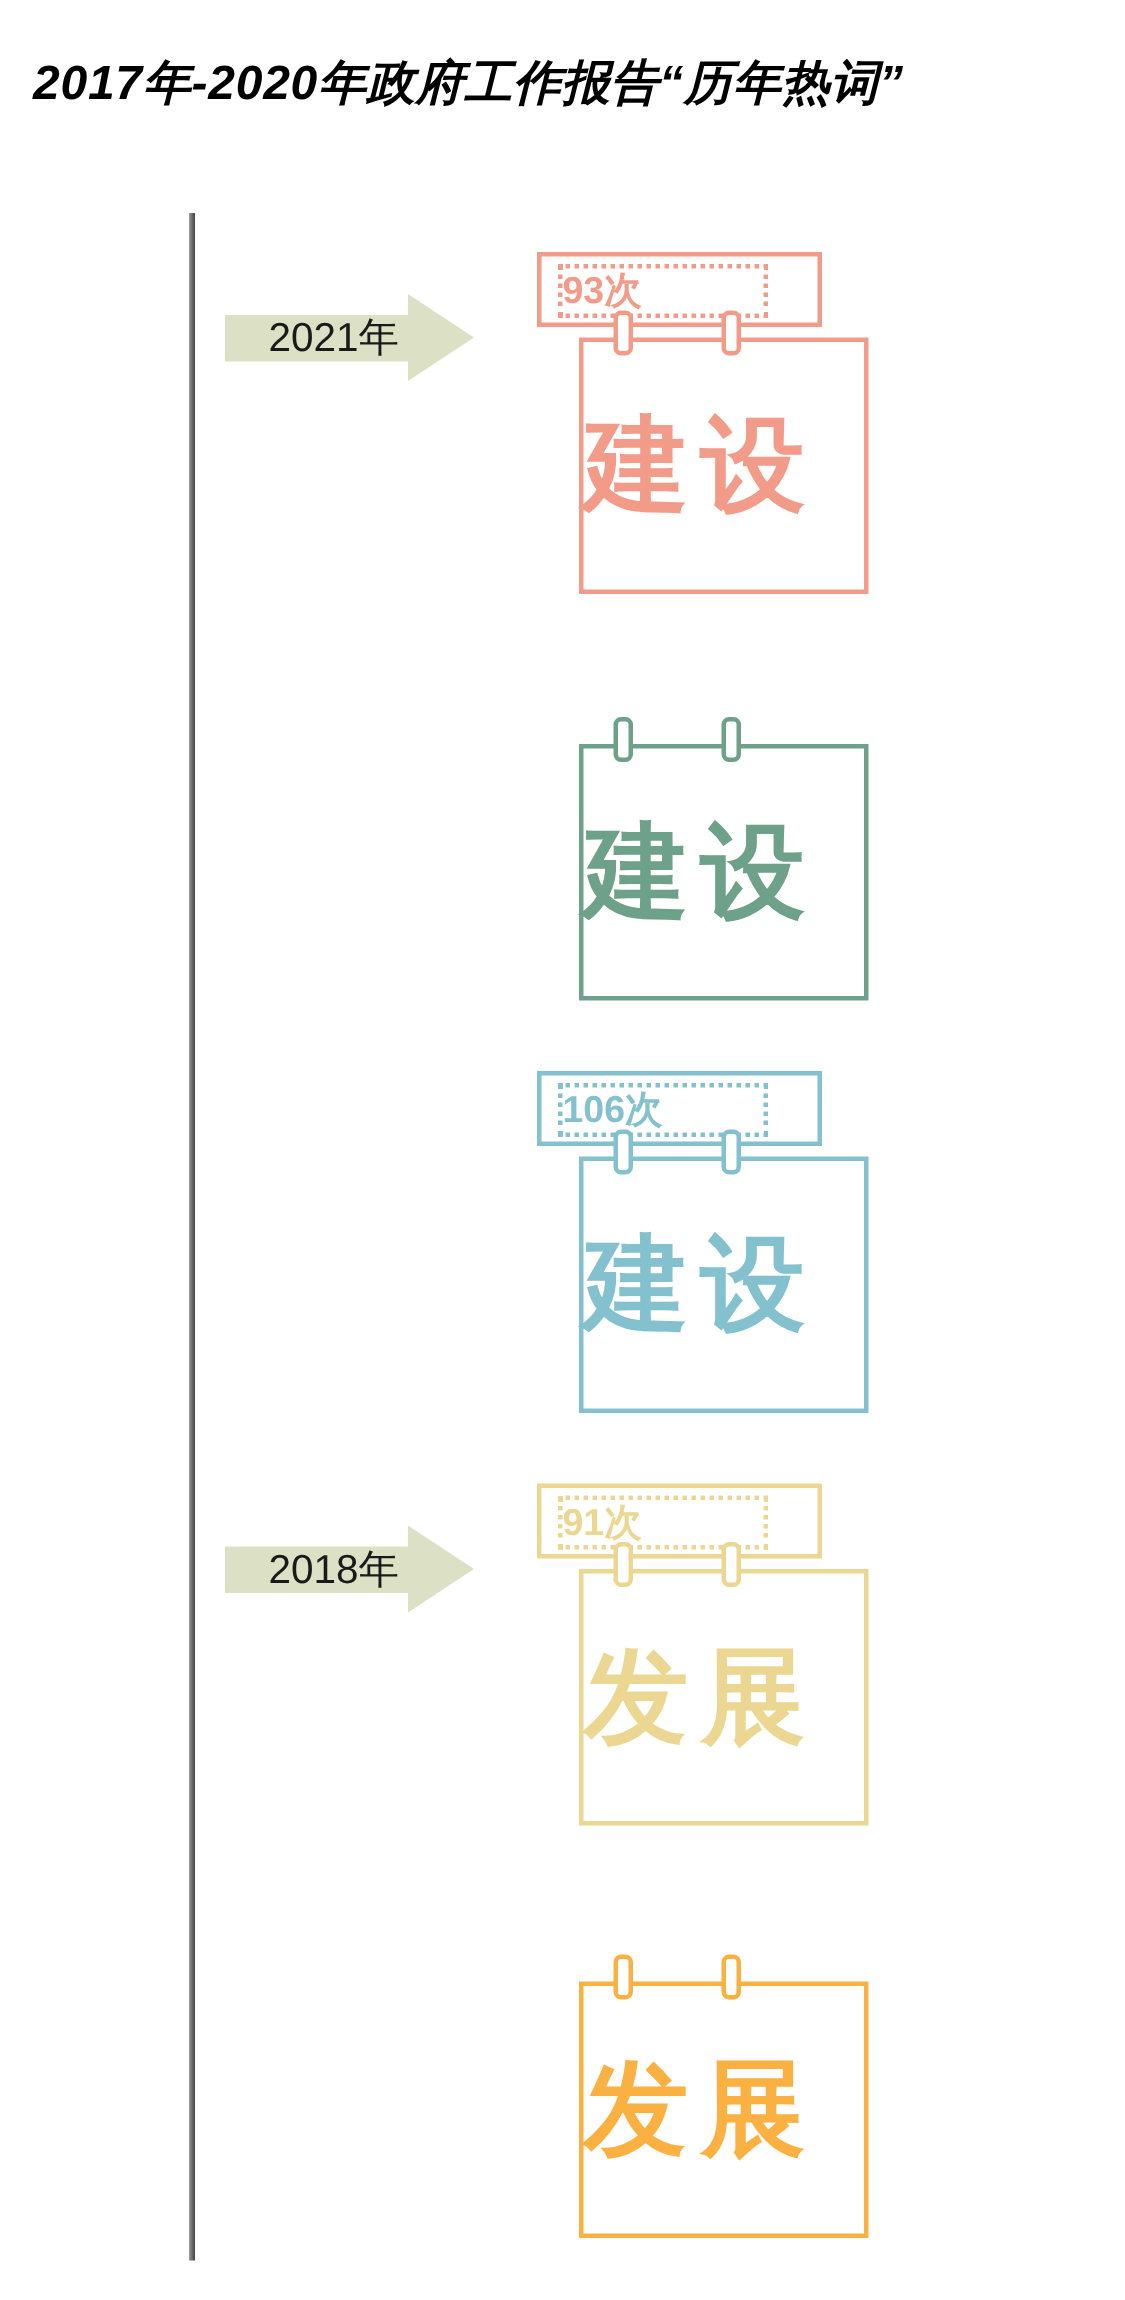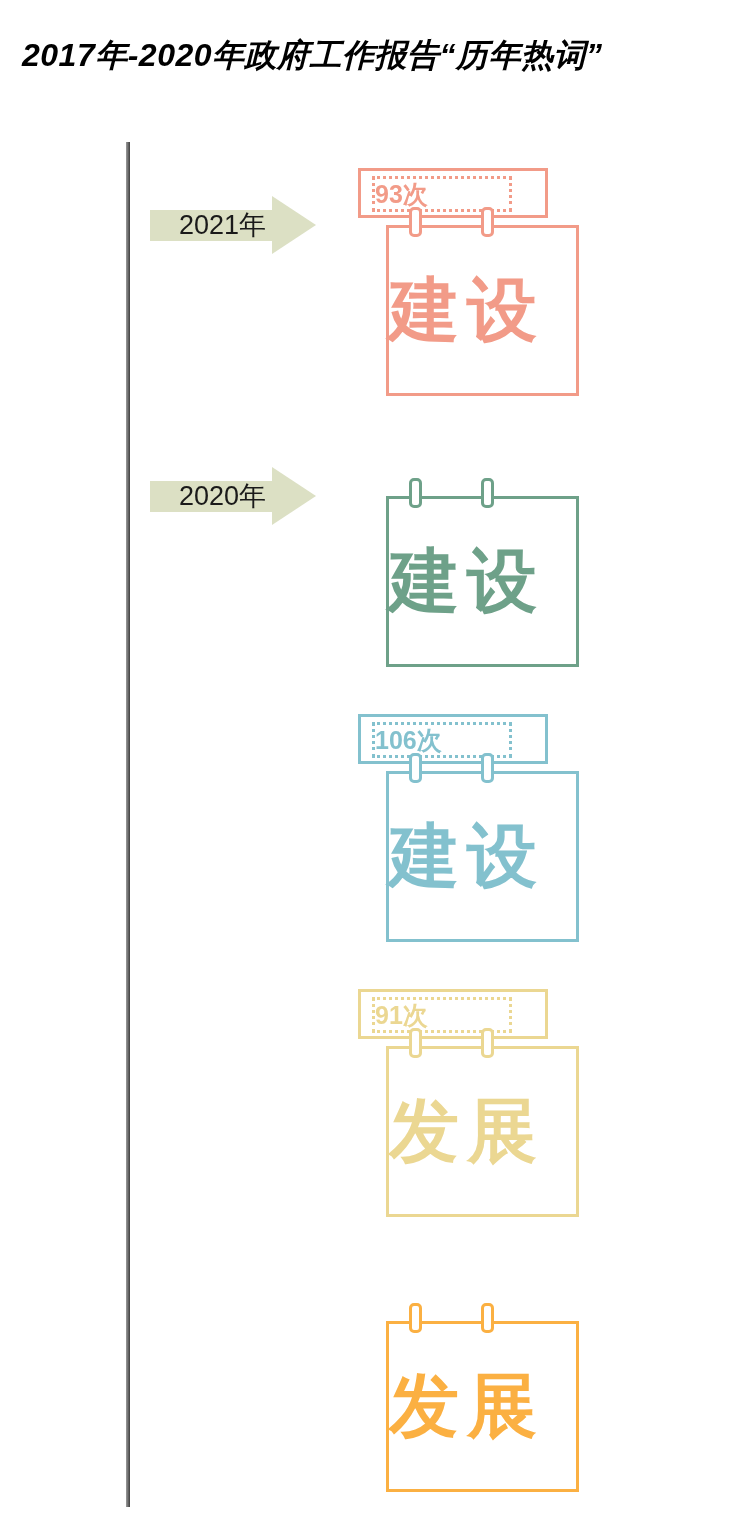--- a/index.html
+++ b/index.html
@@ -87,26 +87,20 @@
       </div>
       <div class="ring ring-left"></div>
       <div class="ring ring-right"></div>
       <div class="cal-body">
         <span class="cal-word">建设</span>
       </div>
     </div>
   </section>
 
   <section class="row" style="top:439px">
-    <div class="arrow">
-      <div class="arrow-body">
-        <span>2020年</span>
-      </div>
-      <div class="arrow-head"></div>
-    </div>
     <div class="calendar" style="--c: #6ea189;">
       <div class="ring ring-left"></div>
       <div class="ring ring-right"></div>
       <div class="cal-body">
         <span class="cal-word">建设</span>
       </div>
     </div>
   </section>
 
   <section class="row" style="top:714px">
@@ -118,20 +112,26 @@
       </div>
       <div class="ring ring-left"></div>
       <div class="ring ring-right"></div>
       <div class="cal-body">
         <span class="cal-word">建设</span>
       </div>
     </div>
   </section>
 
   <section class="row" style="top:989px">
+    <div class="arrow">
+      <div class="arrow-body">
+        <span>2018年</span>
+      </div>
+      <div class="arrow-head"></div>
+    </div>
     <div class="calendar" style="--c: #ebd792;">
       <div class="cal-header">
         <div class="cal-count-box">
           <span class="cal-count">91次</span>
         </div>
       </div>
       <div class="ring ring-left"></div>
       <div class="ring ring-right"></div>
       <div class="cal-body">
         <span class="cal-word">发展</span>

